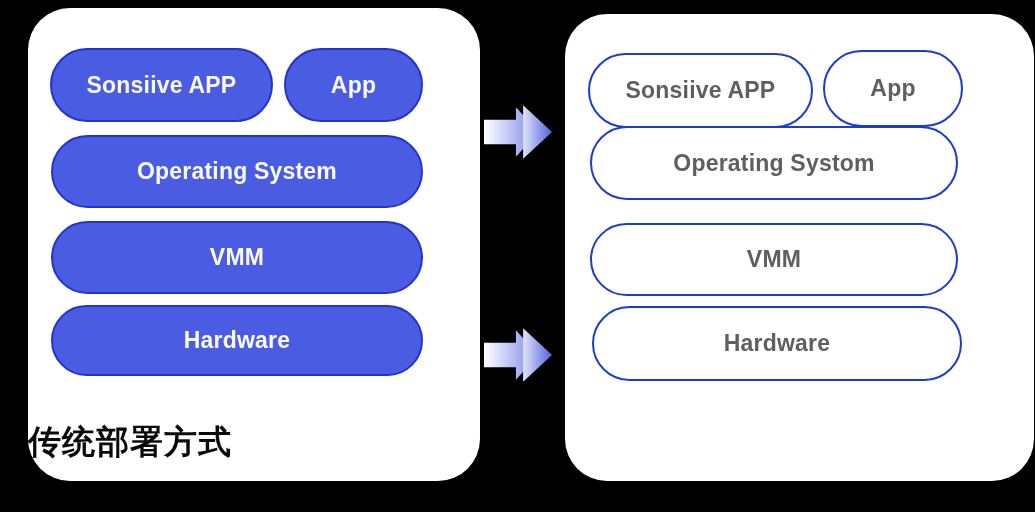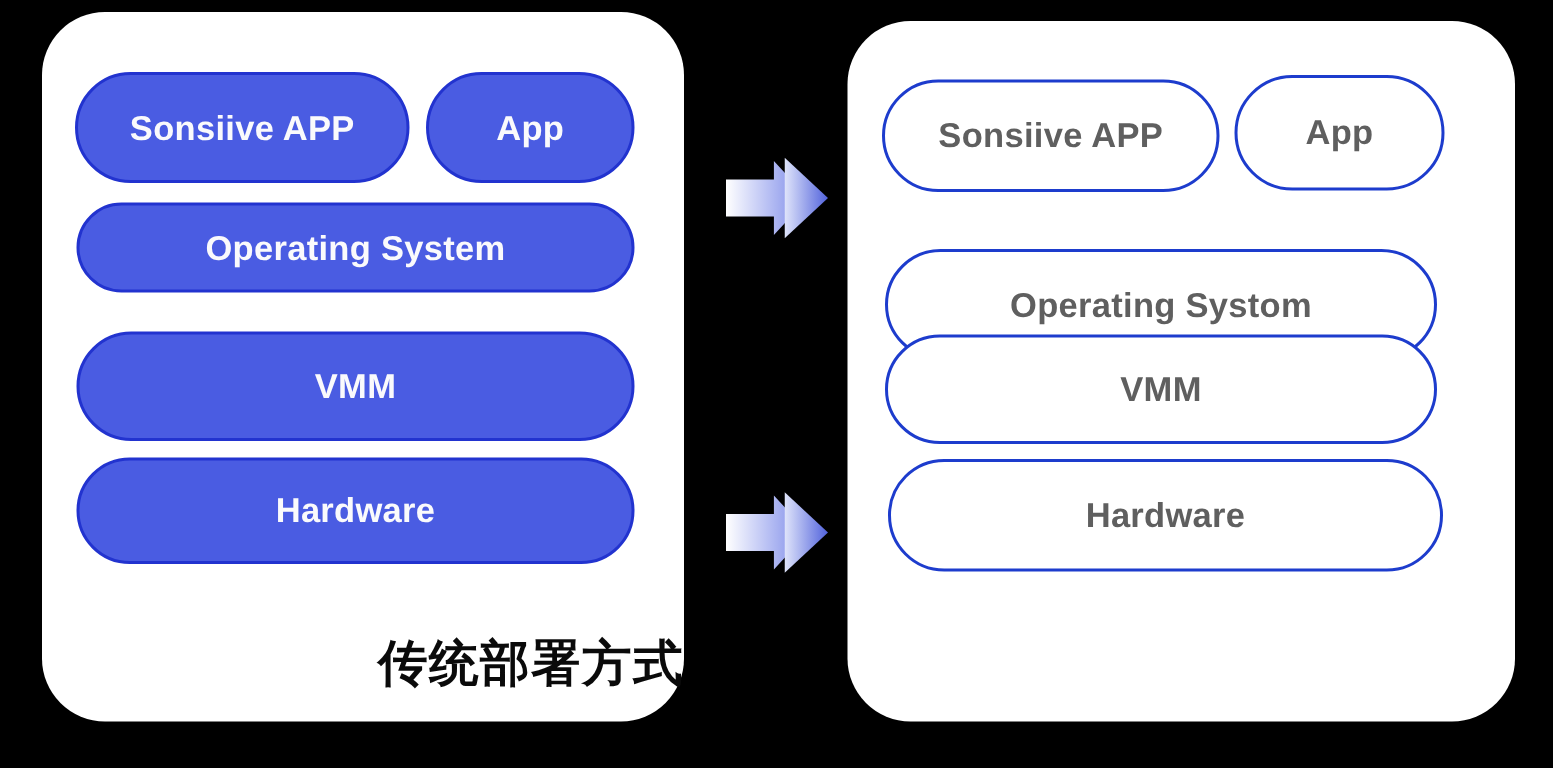--- a/index.html
+++ b/index.html
@@ -14,20 +14,21 @@
   .stage {
     position: relative;
     width: 1035px;
     height: 512px;
     background: #000000;
   }
   .panel {
     position: absolute;
     background: #ffffff;
     border-radius: 42px;
+    padding-left: 24px;
   }
   .panel-left  { left: 28px;  top: 8px;  width: 428px; height: 473px; }
   .panel-right { left: 565px; top: 14px; width: 445px; height: 467px; }
 
   .pill {
     position: absolute;
     border-radius: 999px;
     display: flex;
     align-items: center;
     justify-content: center;
@@ -46,36 +47,36 @@
   
   .pill-outline {
     background: #ffffff;
     border: 2px solid #1d3ccd;
     color: #5f5f5f;
   }
 
   
   .lp-sonsiive { left: 22px;  top: 40px;  width: 223px; height: 74px; }
   .lp-app      { left: 256px; top: 40px;  width: 139px; height: 74px; }
-  .lp-os       { left: 23px;  top: 127px; width: 372px; height: 60px; }
+  .lp-os       { left: 23px;  top: 127px; width: 372px; height: 73px; }
   .lp-vmm      { left: 23px;  top: 213px; width: 372px; height: 73px; }
   .lp-hw       { left: 23px;  top: 297px; width: 372px; height: 71px; }
 
   
   .rp-sonsiive { left: 23px;  top: 39px;  width: 225px; height: 75px; }
   .rp-app      { left: 258px; top: 36px;  width: 140px; height: 77px; }
-  .rp-os       { left: 25px;  top: 112px; width: 368px; height: 74px; margin-top: 40px; }
+  .rp-os       { left: 25px;  top: 112px; width: 368px; height: 74px; }
   .rp-vmm      { left: 25px;  top: 209px; width: 368px; height: 73px; }
   .rp-hw       { left: 27px;  top: 292px; width: 370px; height: 75px; }
 
   .caption {
     position: absolute;
     left: 0;
     width: 100%;
-    text-align: right;
+    text-align: left;
     font-size: 33px;
     font-weight: 700;
     color: #0a0a0a;
     letter-spacing: 1px;
   }
   .panel-left  .caption { top: 412px; }
   .panel-right .caption { top: 408px; }
 
   .flow-arrow {
     position: absolute;

